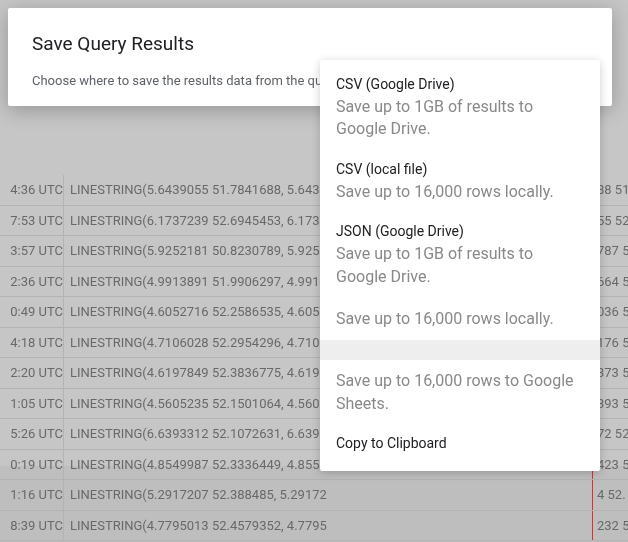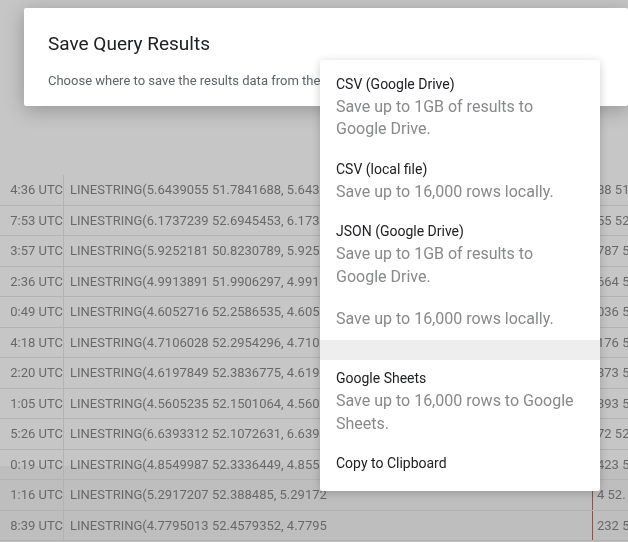--- a/index.html
+++ b/index.html
@@ -61,21 +61,21 @@
     position: absolute;
     top: 0;
     left: 0;
     width: 628px;
     height: 542px;
     background: rgba(128,128,128,0.45);
   }
   .dialog {
     position: absolute;
     top: 8px;
-    left: 24px;
+    left: 8px;
     width: 604px;
     background: #fff;
     box-shadow: 0 4px 20px rgba(0,0,0,0.25);
     border-radius: 2px;
     padding: 24px 24px 18px 24px;
   }
   .dialog-title {
     font-size: 19px;
     color: #202124;
     font-weight: 400;
@@ -198,19 +198,18 @@
     <div class="menu-item">
       <div class="menu-item-title">JSON (Google Drive)</div>
       <div class="menu-item-desc">Save up to 1GB of results to Google Drive.</div>
     </div>
     <div class="menu-item">
       <div class="menu-item-desc">Save up to 16,000 rows locally.</div>
     </div>
     <div class="menu-item hovered">
     </div>
     <div class="menu-item">
-      <div class="menu-item-title">Google Sheets</div>
       <div class="menu-item-desc">Save up to 16,000 rows to Google Sheets.</div>
     </div>
     <div class="menu-item">
       <div class="menu-item-title">Copy to Clipboard</div>
     </div>
   </div>
 
 </body></html>

